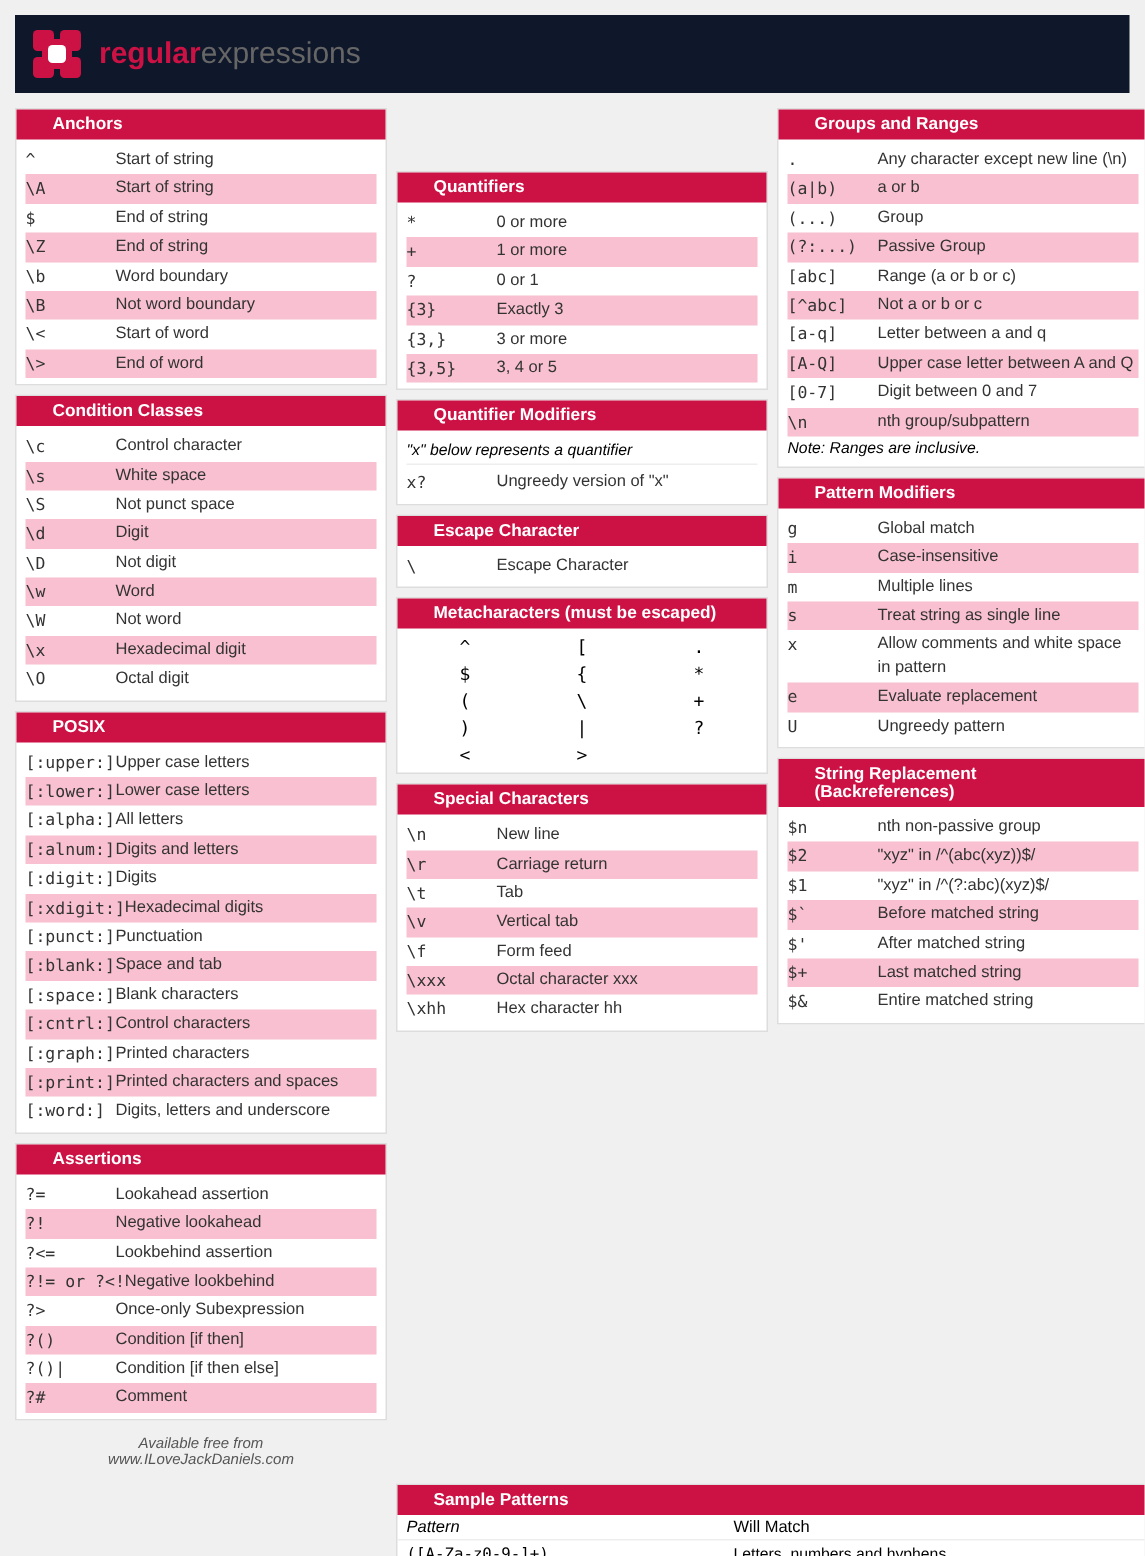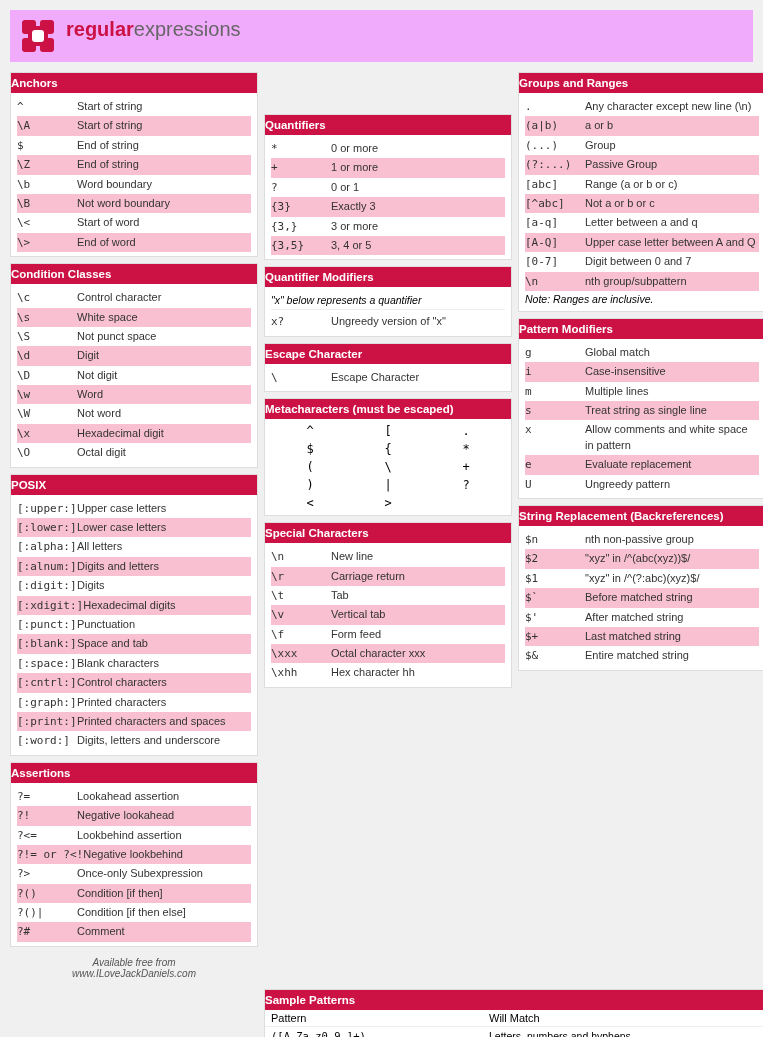--- a/index.html
+++ b/index.html
@@ -5,24 +5,24 @@
     * { box-sizing: border-box; margin: 0; padding: 0; }
     body {
       font-family: Arial, sans-serif;
       font-size: 11px;
       background: #f0f0f0;
       padding: 10px;
       width: 763px;
     }
     .header {
       display: flex;
-      align-items: flex-start;
+      align-items: center;
       margin-bottom: 10px;
       padding: 8px 10px;
-      background: #f0abfc;
+      background: #0f172a;
     }
     .logo-icon {
       width: 36px;
       height: 36px;
       margin-right: 10px;
     }
     .logo-text {
       font-size: 20px;
       color: #333;
     }
@@ -30,21 +30,21 @@
     .logo-text span.expressions { color: #666; }
 
     .section {
       background: white;
       border: 1px solid #ddd;
     }
     .section-header {
       background: #cc1144;
       color: white;
       font-weight: bold;
-      padding: 4px 0;
+      padding: 4px 24px;
       font-size: 11.5px;
     }
     .section-content {
       padding: 4px 6px;
     }
     .row {
       display: flex;
       padding: 2px 0;
       line-height: 1.4;
     }
@@ -101,20 +101,21 @@
       font-size: 10.5px;
       flex: 1;
     }
     .sample-header {
       display: flex;
       padding: 2px 6px;
       gap: 8px;
       border-bottom: 1px solid #eee;
     }
     .sample-header-pattern {
+      font-style: italic;
       min-width: 210px;
       flex: 0 0 210px;
       font-size: 11px;
     }
     .sample-header-match {
       font-size: 11px;
     }
   </style>
 </head>
 <body>

